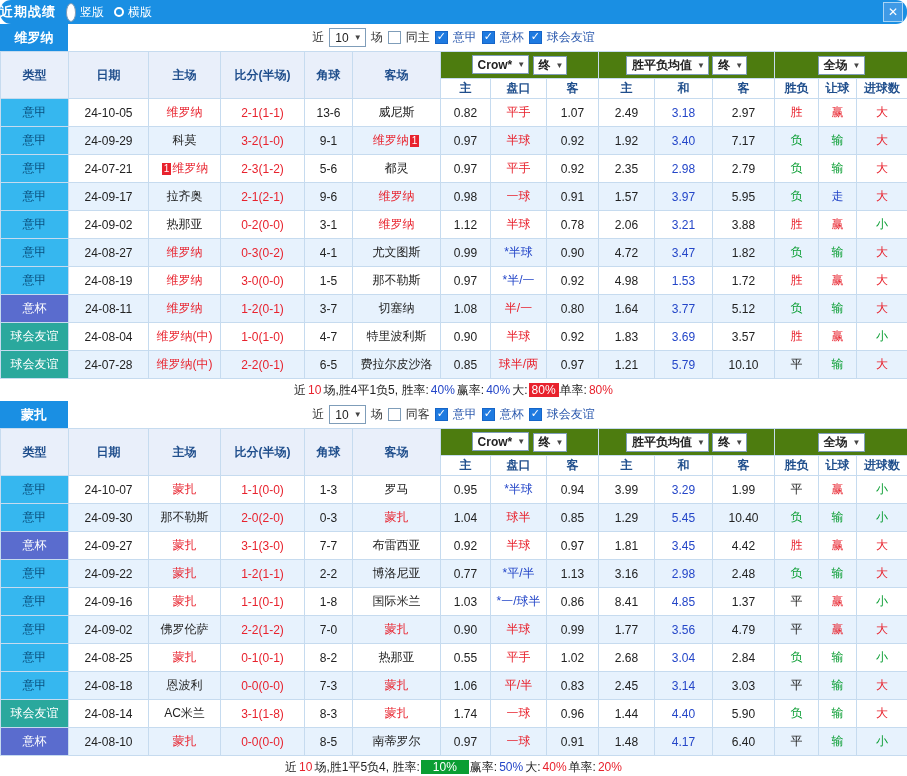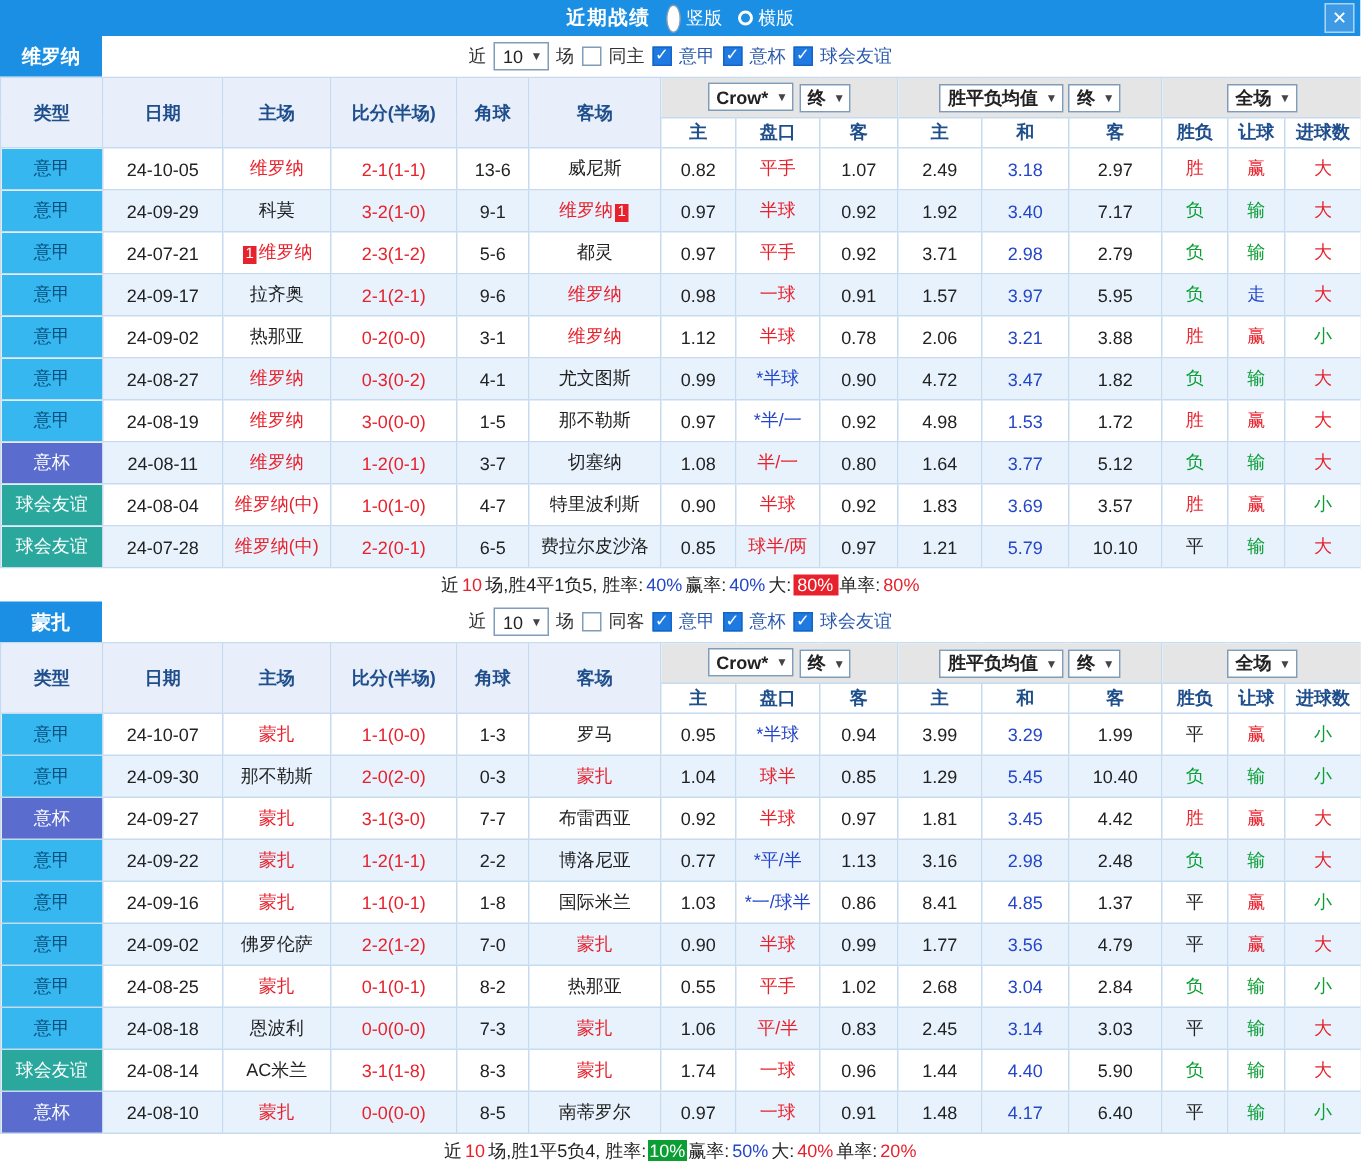--- a/index.html
+++ b/index.html
@@ -1,20 +1,20 @@
 <!DOCTYPE html>
 <html><head>
 <meta charset="utf-8">
 <style>
   * { box-sizing: border-box; }
   html,body { margin:0; padding:0; background:#fff; }
   body { width:907px; font-family:"Liberation Sans","DejaVu Sans",sans-serif; font-size:12px; color:#222; }
 
   
-  .topbar { height:24px; background:#1a8fe3; position:relative; display:flex; align-items:center; justify-content:center; gap:10px; color:#fff; }
+  .topbar { height:24px; background:#1a8fe3; position:relative; display:flex; align-items:center; gap:10px; color:#fff;border-radius:11px; }
   .topbar .title { font-weight:bold; font-size:13px; letter-spacing:1px; }
   .radio-opt { display:inline-flex; align-items:center; gap:4px; font-size:12px; cursor:pointer; }
   .radio { width:10px; height:10px; border:2px solid #fff; border-radius:50%; position:relative; background:transparent; }
   .radio.sel::after { content:""; position:absolute; left:1px; top:1px; right:1px; bottom:1px; background:#fff; border-radius:50%; }
   .close-btn { position:absolute; right:4px; top:2px; width:20px; height:20px; background:#3f9ae6; border:1px solid #a8d4f5; color:#fff; font-size:12px; font-weight:bold; display:flex; align-items:center; justify-content:center; cursor:pointer; }
 
   
   .filterbar { position:relative; height:27px; background:#fff; display:flex; align-items:center; justify-content:center; gap:5px; }
   .team-label { position:absolute; left:0; top:0; bottom:0; width:68px; background:#1a8fe3; color:#fff; font-weight:bold; font-size:13px; display:flex; align-items:center; justify-content:center; }
   .lbl { color:#333; }
@@ -27,39 +27,39 @@
   
   .cb { width:13px; height:13px; border:1px solid #7f9db9; background:#fff; display:inline-block; position:relative; cursor:pointer; vertical-align:middle; }
   .cb.on { background:#1e7ae0; border-color:#1565c8; }
   .cb.on::after { content:"\2713"; position:absolute; left:1px; top:-2px; color:#fff; font-size:11px; font-weight:bold; }
 
   
   table.grid { border-collapse:collapse; table-layout:fixed; width:907px; font-size:12px; }
   .grid th, .grid td { border:1px solid #c6dbef; text-align:center; padding:0; overflow:hidden; white-space:nowrap; }
   .grid thead th { font-weight:bold; color:#1f4e8c; }
   .grid th.hl { background:#e9effa; }
-  .grid tr.ctrl-row th.ctrl { background:#e5e5e5; height:27px; }
+  .grid tr.ctrl-row th.ctrl { background:#4d7c0f; height:27px; }
   .grid tr.label-row th { background:#fff; height:20px; }
   .grid td { height:28px; background:#fff; }
   .grid tr.alt td { background:#e7f2fd; }
   td.t-a { background:#36b7ef !important; color:#0a4f7d; }
   td.t-c { background:#5a6cce !important; color:#fff; }
   td.t-f { background:#2aa89d !important; color:#fff; }
 
   .c-red { color:#e8222d; }
   .c-green { color:#0a9e33; }
   .c-blue { color:#2446c8; }
   .c-black { color:#222; }
   .card-badge { display:inline-block; background:#e8222d; color:#fff; font-size:10px; line-height:12px; padding:0 2px; margin:0 1px; }
 
   
   .summary { height:22px; display:flex; align-items:center; justify-content:center; font-size:12px; background:#fff; }
   .summary span { padding:0 1px; }
   .chip-red { background:#e8222d; color:#fff !important; padding:0 3px !important; }
-  .chip-green { background:#0a9e33; color:#fff !important; padding:0 1px !important; }
+  .chip-green { background:#0a9e33; color:#fff !important; padding:0 12px !important; }
 </style>
 </head>
 <body>
 
 <div class="topbar">
   <span class="title">近期战绩</span>
   <span class="radio-opt">
     <span class="radio sel"></span>
     <span>竖版</span>
   </span>
@@ -194,21 +194,21 @@
         <tr>
           <td class="type-cell t-a">意甲</td>
           <td>24-07-21</td>
           <td><span><span class="card-badge">1</span><span class="c-red">维罗纳</span></span></td>
           <td class="c-red">2-3(1-2)</td>
           <td>5-6</td>
           <td><span><span class="c-black">都灵</span></span></td>
           <td>0.97</td>
           <td class="c-red">平手</td>
           <td>0.92</td>
-          <td>3.71</td>
+          <td>2.35</td>
           <td class="c-blue">2.98</td>
           <td>2.79</td>
           <td class="c-green">负</td>
           <td class="c-green">输</td>
           <td class="c-red">大</td>
         </tr>
         <tr class="alt">
           <td class="type-cell t-a">意甲</td>
           <td>24-09-17</td>
           <td><span><span class="c-black">拉齐奥</span></span></td>

